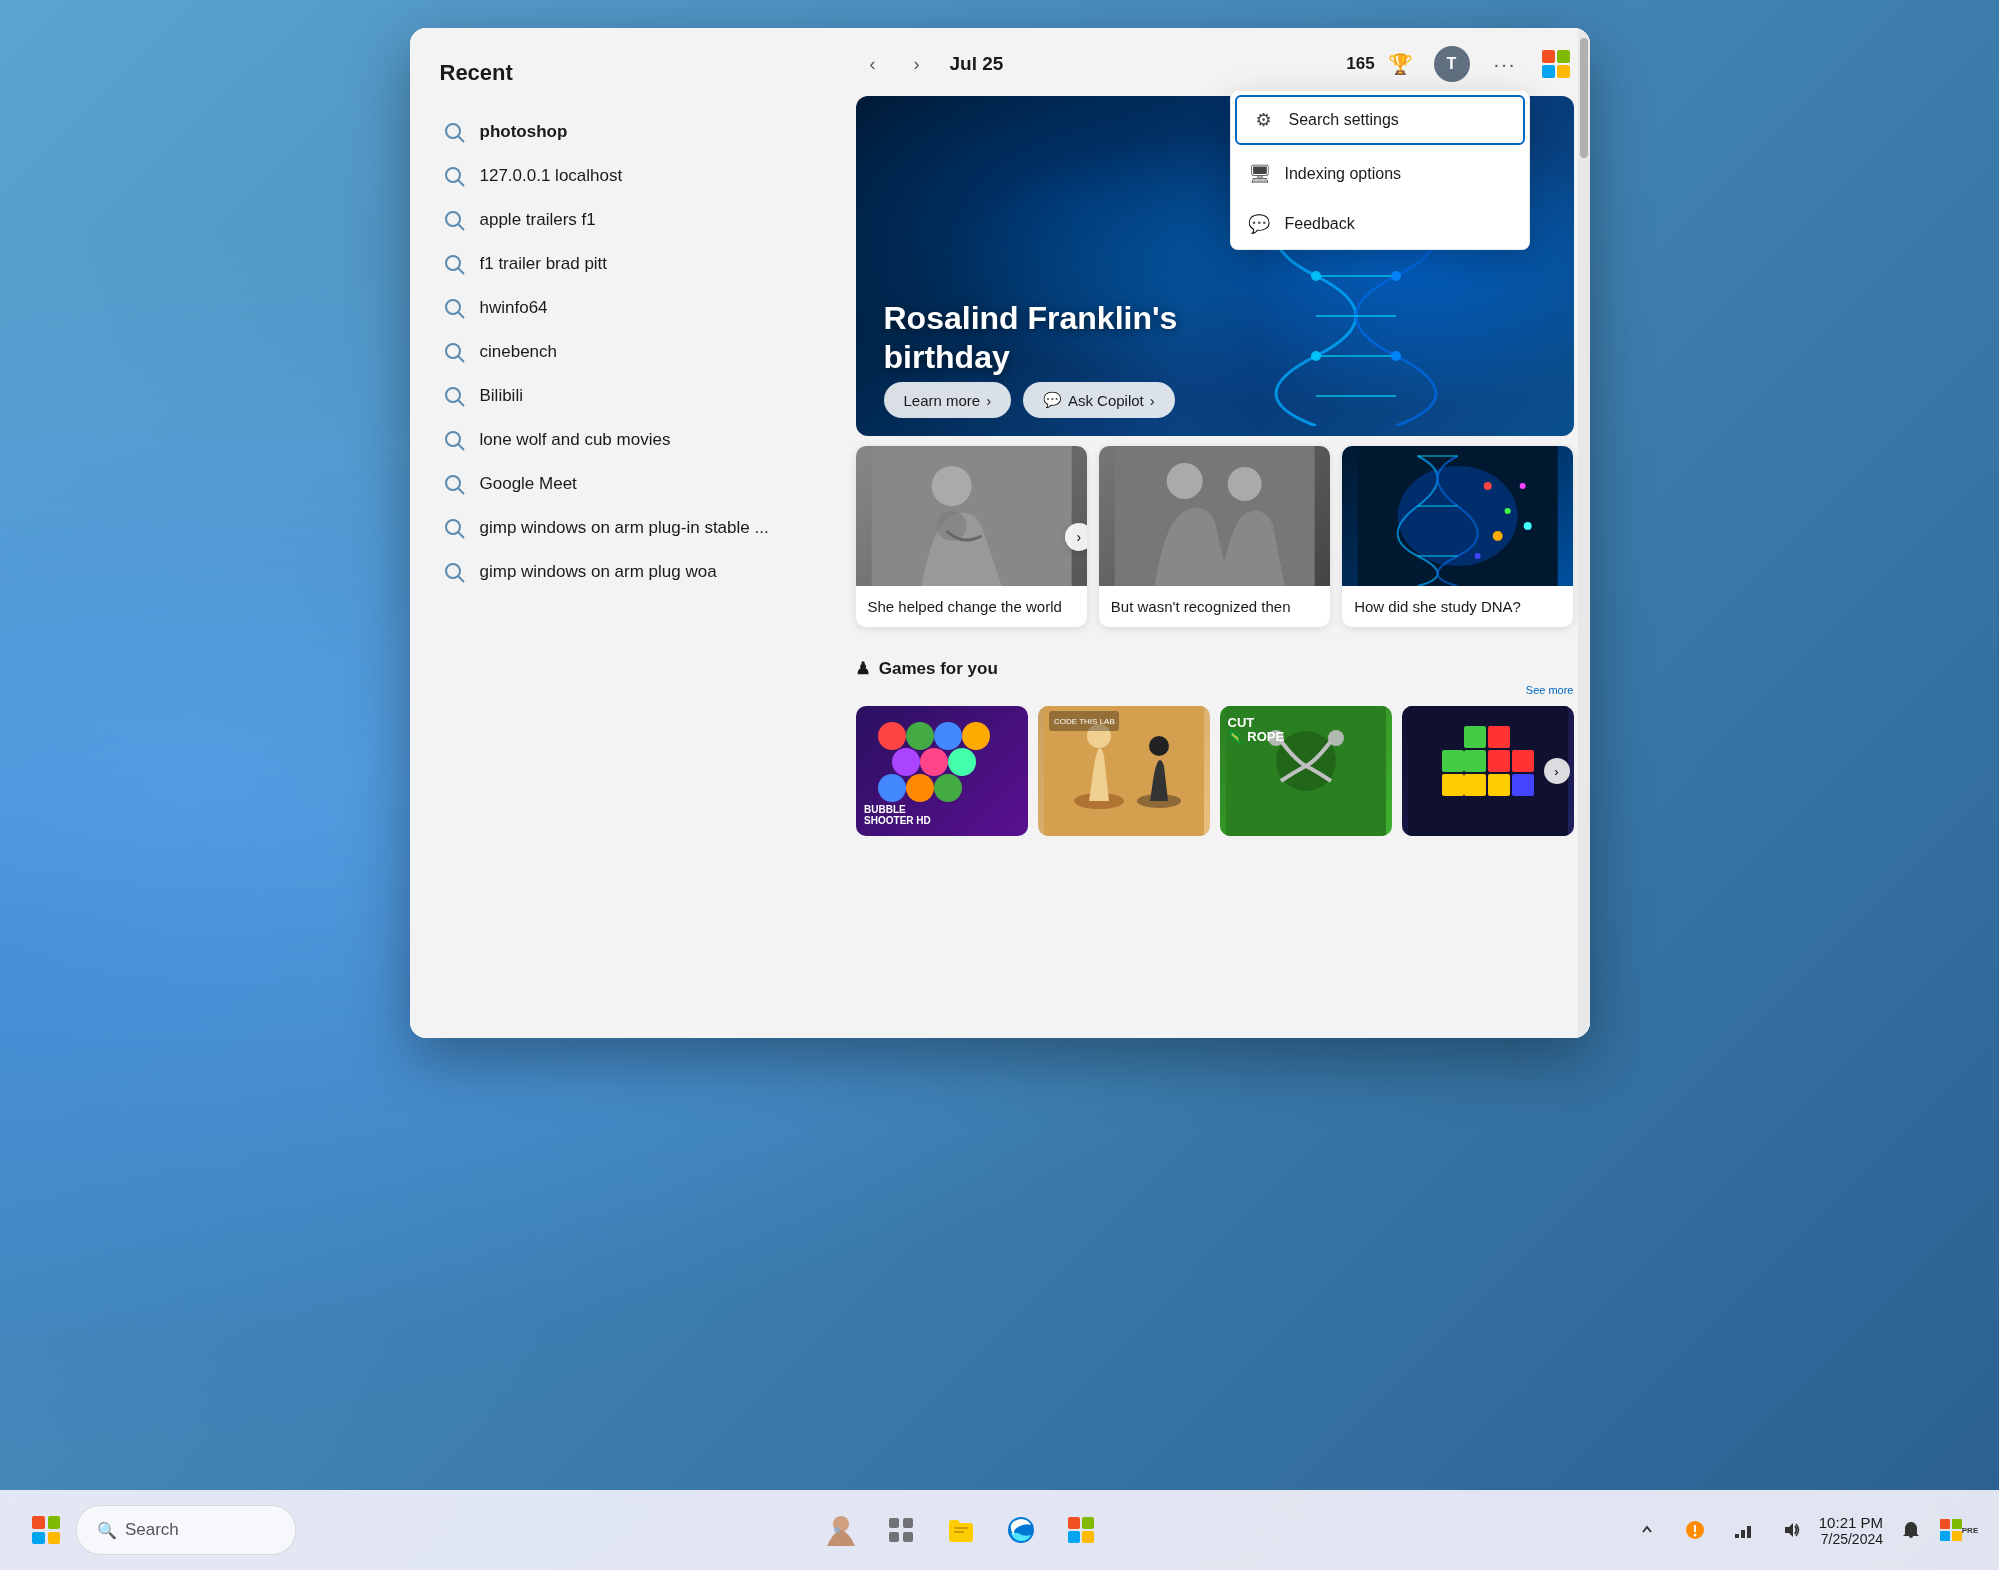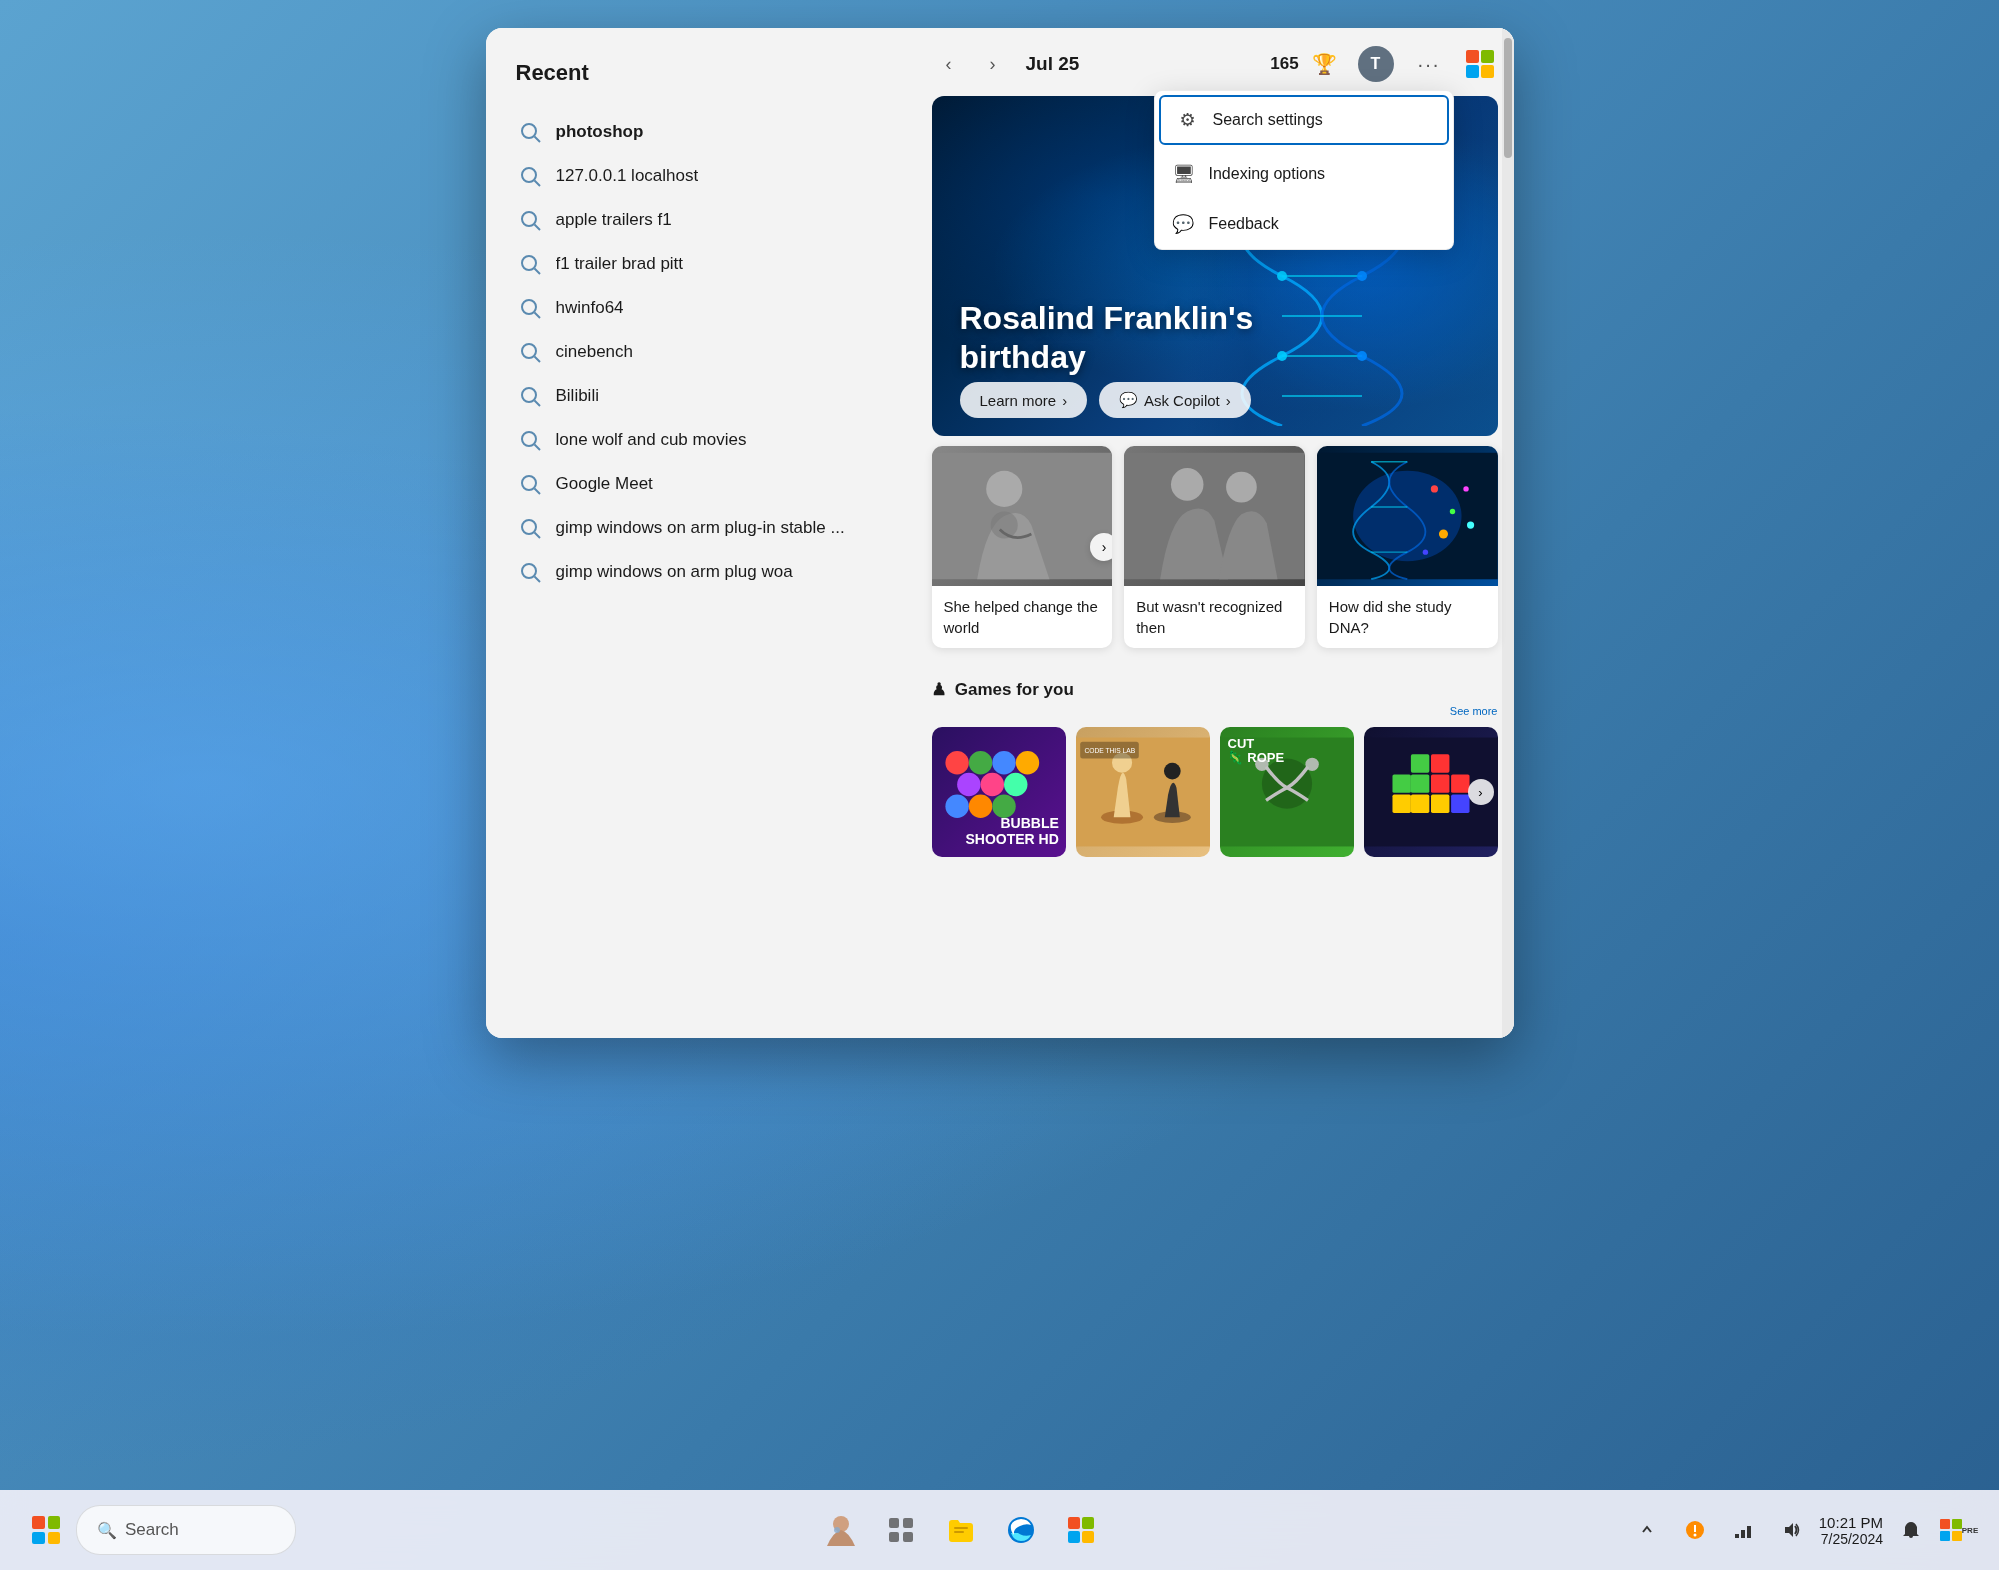--- a/index.html
+++ b/index.html
@@ -20,21 +20,21 @@
                   radial-gradient(ellipse at 0% 60%, rgba(50,120,200,0.7) 0%, transparent 40%);
       pointer-events: none;
     }
 
     
     .search-panel {
       position: absolute;
       top: 28px;
       left: 50%;
       transform: translateX(-50%);
-      width: 1028px;
+      width: 1180px;
       height: 1010px;
       background: #f3f3f3;
       border-radius: 16px;
       box-shadow: 0 20px 60px rgba(0,0,0,0.35);
       display: flex;
       overflow: hidden;
     }
 
     
     .sidebar {
@@ -520,24 +520,24 @@
       justify-content: center;
       overflow: hidden;
     }
 
     
     .bubble-text {
       position: absolute;
       bottom: 10px;
       left: 50%;
       transform: translateX(-50%);
-      font-size: 14px;
+      font-size: 10px;
       font-weight: 900;
       color: white;
-      text-align: right;
+      text-align: left;
       width: 90%;
     }
     .cut-rope-text {
       position: absolute;
       top: 10px;
       left: 8px;
       font-size: 13px;
       font-weight: 900;
       color: white;
       line-height: 1.1;

